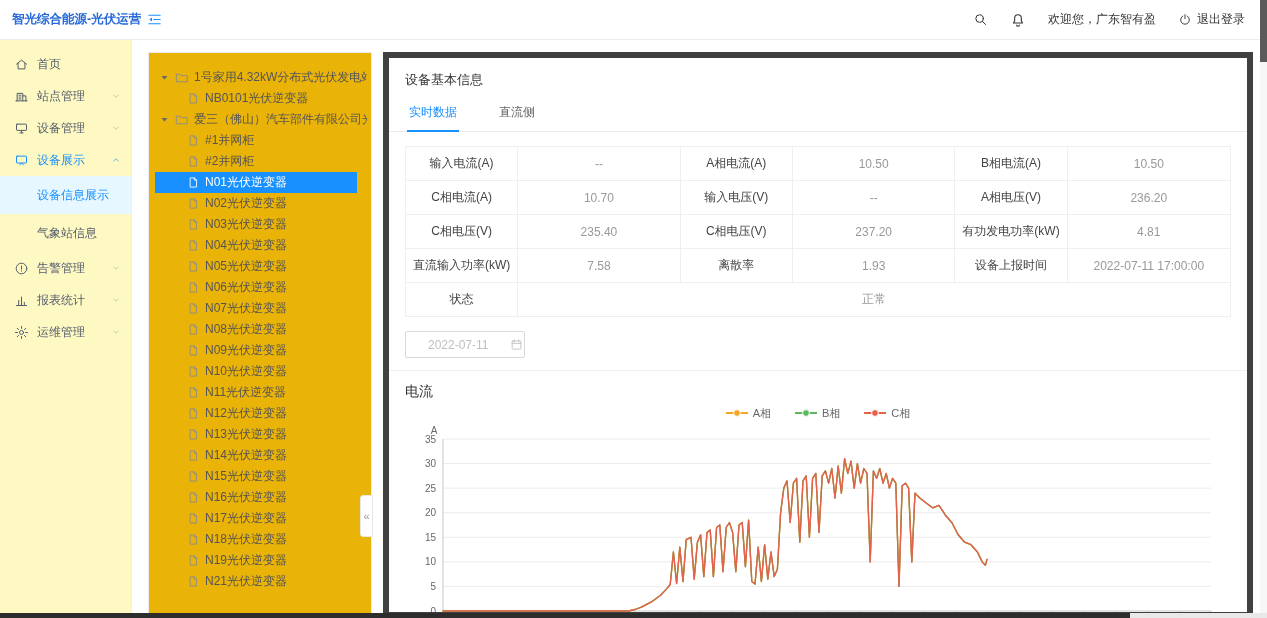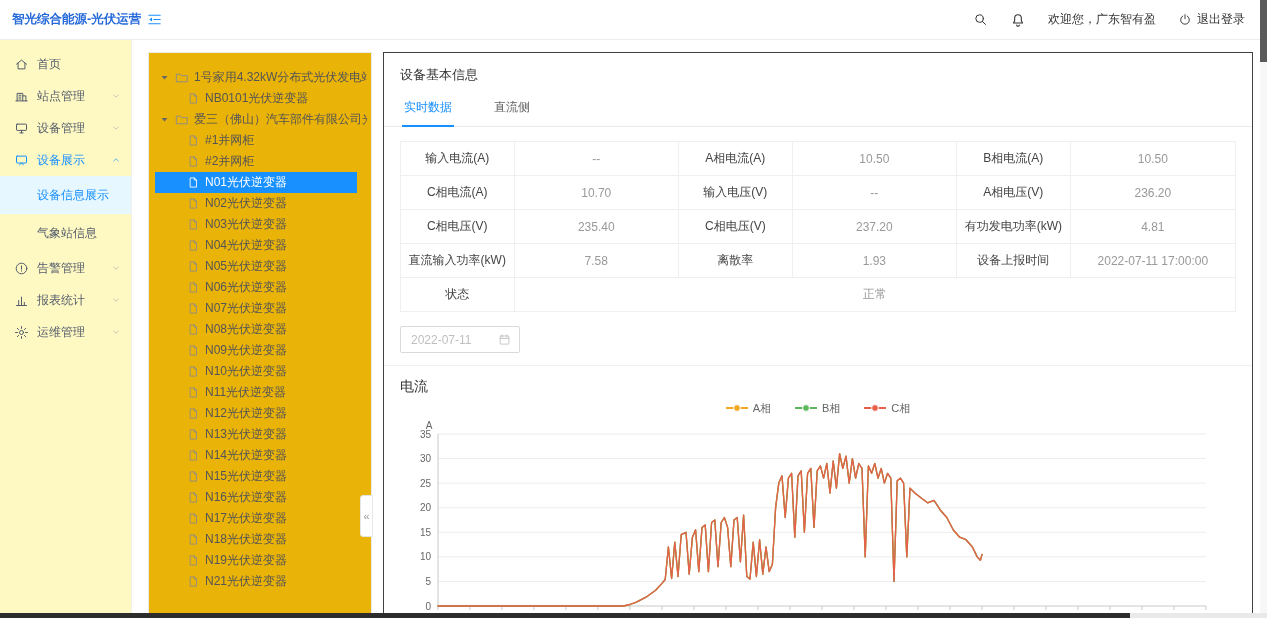--- a/index.html
+++ b/index.html
@@ -30,30 +30,30 @@
   .main { flex:1; display:flex; gap:11px; padding:12px 14px 0 16px; background:#fff; position:relative; overflow:hidden; }
   .tree-card { width:224px; flex:none; border:1px solid #ebebeb; background:#eab308; padding:14px 4px 4px 6px; overflow:hidden; color:#555; }
   .tree-row { height:21px; display:flex; align-items:center; gap:5px; white-space:nowrap; cursor:pointer; overflow:hidden; }
   .folder-row { padding-left:4px; color:#555; }
   .child-row { padding-left:32px; color:#555; }
   .tree-row .tico { display:flex; align-items:center; color:#8b8b8b; flex:none; }
   .tree-row .caret { color:#666; display:flex; flex:none; }
   .tree-row.sel { background:#1890ff; color:#fff; margin-right:10px; }
   .tree-row.sel .tico { color:#fff; }
   
-  .detail-card { flex:1; border:1px solid #404040; background:#fff; overflow:hidden; position:relative; }
+  .detail-card { flex:1; border:6px solid #404040; background:#fff; overflow:hidden; position:relative; }
   .panel-title { padding:13px 16px 10px; font-size:13px; color:#333; }
   .tabs { display:flex; gap:38px; padding:0 18px; border-bottom:1px solid #ebebeb; }
   .tab { padding:5px 2px 9px; color:#666; cursor:pointer; }
   .tab.active { color:#1890ff; border-bottom:2px solid #1890ff; margin-bottom:-1px; }
   .info-table { width:calc(100% - 32px); margin:14px 16px 0; border-collapse:collapse; }
   .info-table td { border:1px solid #efefef; height:34px; text-align:center; padding:0 4px; }
   .info-table td.f-label { color:#444; }
   .info-table td.f-value { color:#999; }
-  .date-input { margin:14px 16px 12px; width:120px; height:27px; border:1px solid #d9d9d9; border-radius:2px; display:flex; align-items:center; justify-content:space-between; padding:0 8px; color:#bfbfbf; background:#fff; cursor:pointer; }
+  .date-input { margin:14px 16px 12px; width:120px; height:27px; border:1px solid #d9d9d9; border-radius:2px; display:flex; align-items:center; justify-content:space-between; padding:0 20px; color:#bfbfbf; background:#fff; cursor:pointer; }
   .date-input input { border:none; outline:none; width:84px; color:#bfbfbf; font-size:12px; font-family:"Liberation Sans",sans-serif; background:transparent; }
   .chart-section { border-top:1px solid #f0f0f0; padding:10px 16px 0; }
   .section-title { font-size:14px; color:#333; margin:2px 0 2px; }
   .legend { display:flex; justify-content:center; align-items:center; gap:24px; font-size:11px; color:#666; height:20px; }
   .legend-item { display:flex; align-items:center; gap:5px; cursor:pointer; }
   
   .tree-collapse { position:absolute; left:228px; top:455px; width:13px; height:42px; background:#fff; border:1px solid #e6e6e6; border-radius:3px 0 0 3px; display:flex; align-items:center; justify-content:center; color:#999; font-size:11px; cursor:pointer; z-index:2; }
   .vscroll { position:absolute; top:0; right:0; width:7px; height:618px; background:#f7f7f7; z-index:5; }
   .vscroll-thumb { position:absolute; top:0; right:0; width:7px; height:62px; background:#5a5a5a; }
   .hscroll { position:absolute; bottom:0; left:0; width:1267px; height:5px; background:#e9e9e9; z-index:5; }

